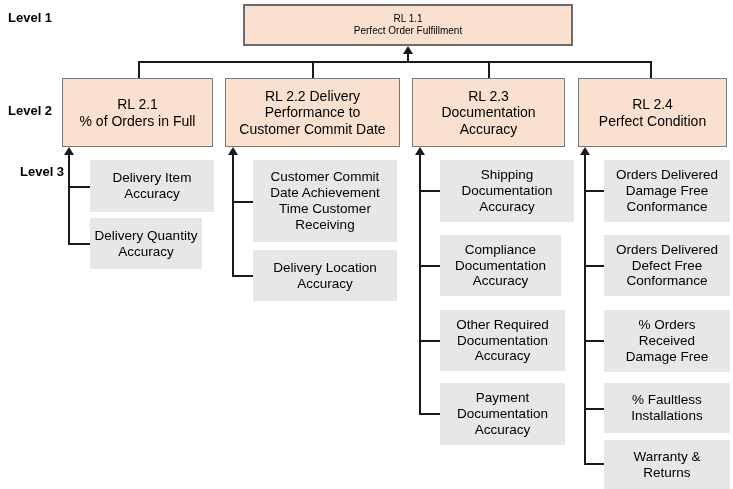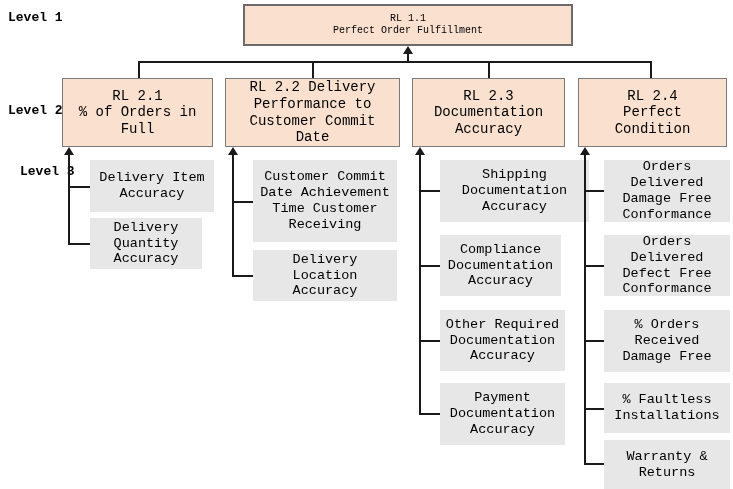--- a/index.html
+++ b/index.html
@@ -2,21 +2,21 @@
 <html><head>
 <meta charset="utf-8">
 <style>
   html,body{margin:0;padding:0;}
   body{
     width:733px;height:489px;
     background:#ffffff;
     font-family:"Liberation Sans", sans-serif;
     overflow:hidden;
   }
-  #diagram{position:relative;width:733px;height:489px;font-family:Liberation Mono, monospace;}
+  #diagram{position:relative;width:733px;height:489px;}
 
   .level-label{
     position:absolute;
     font-size:13px;
     font-weight:bold;
     color:#000;
     letter-spacing:0px;
     white-space:nowrap;
   }
 
@@ -131,21 +131,21 @@
 Accuracy</span>
   </div>
 
   <div class="arrow-up" style="left:415px;top:147px;"></div>
   <div class="ln vln" style="left:419px;top:155px;height:260px;"></div>
   <div class="ln hln" style="left:419px;top:190px;width:22px;"></div>
   <div class="ln hln" style="left:419px;top:265px;width:22px;"></div>
   <div class="ln hln" style="left:419px;top:340px;width:22px;"></div>
   <div class="ln hln" style="left:419px;top:413px;width:22px;"></div>
 
-  <div class="node l3" style="left:440px;top:160px;width:149px;height:62px;">
+  <div class="node l3" style="left:440px;top:160px;width:134px;height:62px;">
     <span class="txt">Shipping
 Documentation
 Accuracy</span>
   </div>
   <div class="node l3" style="left:440px;top:235px;width:121px;height:61px;">
     <span class="txt">Compliance
 Documentation
 Accuracy</span>
   </div>
   <div class="node l3" style="left:440px;top:310px;width:125px;height:61px;">

